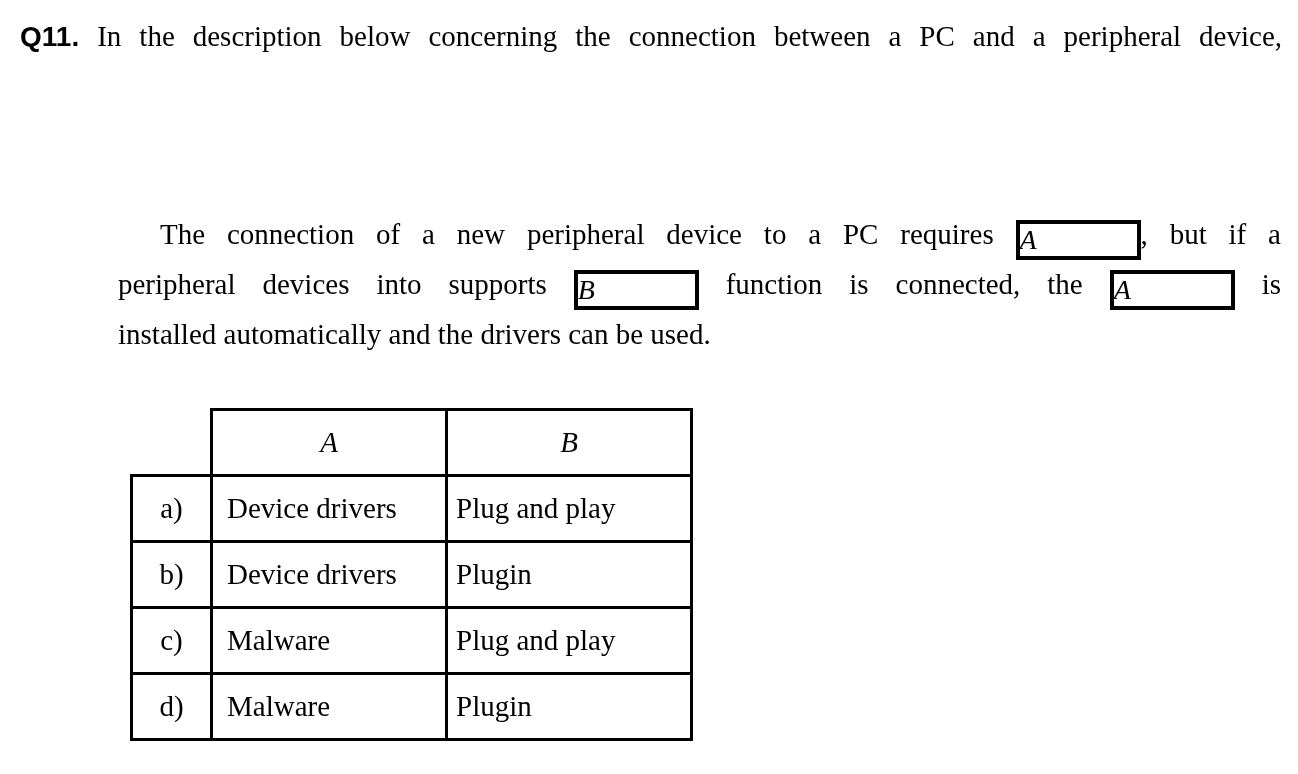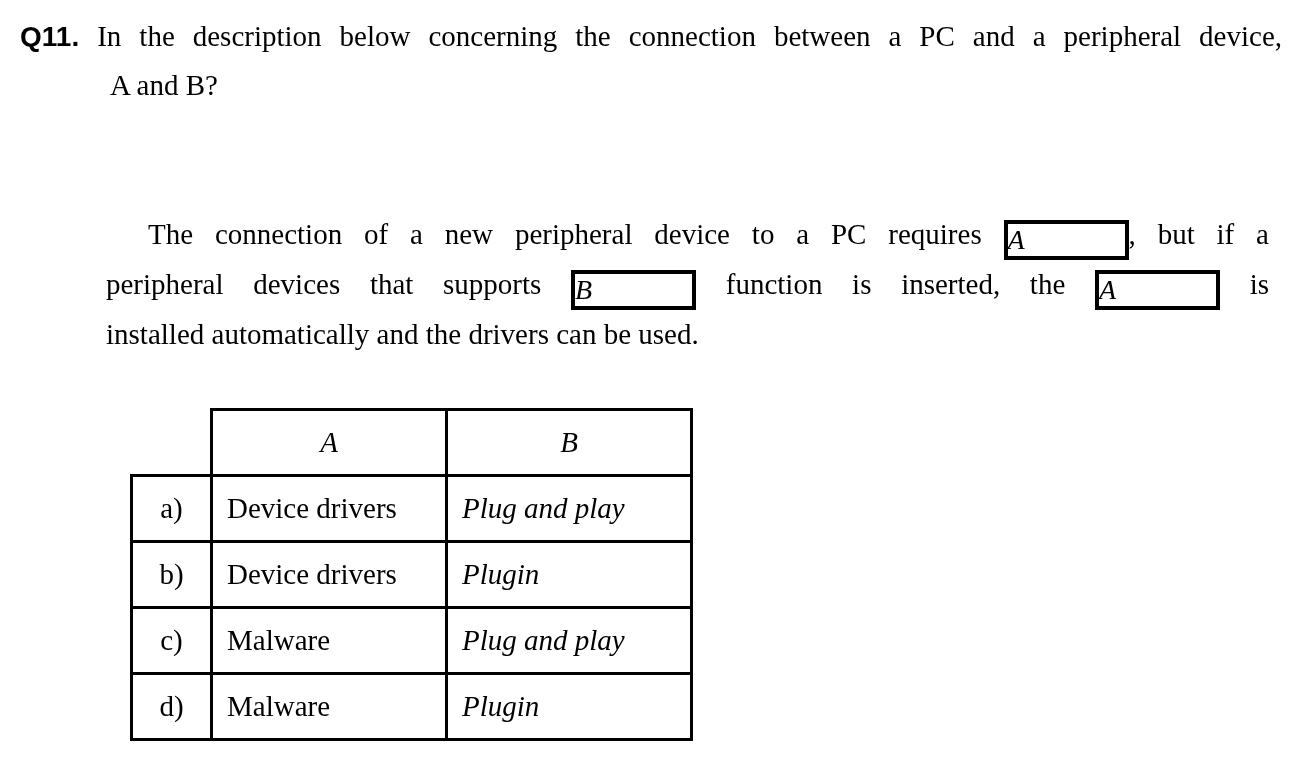--- a/index.html
+++ b/index.html
@@ -26,21 +26,21 @@
   .qline.just { text-align-last: justify; }
   .qline.first { text-indent: -90px; }
   .qnum {
     font-family: "Liberation Sans", sans-serif;
     font-weight: bold;
     font-size: 28px;
   }
   
   .passage {
     position: absolute;
-    left: 106px;
+    left: 118px;
     top: 210px;
     width: 1163px;
     line-height: 48px;
   }
   .pline { text-align: justify; text-justify: inter-word; }
   .pline.just { text-align-last: justify; }
   .pline.first { text-indent: 42px; }
   
   .blank {
     display: inline-block;
@@ -65,47 +65,46 @@
   }
   .options td {
     border: 3px solid #000000;
     vertical-align: middle;
     height: 66px;
     background: #ffffff;
   }
   .options td.ghost { border: none; background: transparent; }
   .options td.c-letter { width: 80px; text-align: center; }
   .options td.c-a { width: 235px; padding-left: 14px; }
-  .options td.c-b { width: 245px; padding-left: 14px; font-style: italic; }
+  .options td.c-b { width: 245px; padding-left: 8px; }
   .options td.hdr {
     height: 63px;
     padding-left: 0;
     text-align: center;
     font-style: italic;
   }
 </style>
 </head>
 <body>
 
 <div class="page">
 
   <div class="qblock">
     <div class="qline just first"><span class="qnum">Q11.</span> <span>In the description below concerning the connection between a PC and a peripheral device,</span></div>
-    <div class="qline">A and B?</div>
   </div>
 
   <div class="passage">
     <div class="pline just first">
       <span>The connection of a new peripheral device to a PC requires</span>
       <span class="blank">A</span><span>, but if a</span>
     </div>
     <div class="pline just">
-      <span>peripheral devices that supports</span>
+      <span>peripheral devices into supports</span>
       <span class="blank">B</span>
-      <span>function is inserted, the</span>
+      <span>function is connected, the</span>
       <span class="blank">A</span>
       <span>is</span>
     </div>
     <div class="pline">installed automatically and the drivers can be used.</div>
   </div>
 
   <table class="options">
     <tbody>
         <tr>
       <td class="c-letter ghost"></td>

